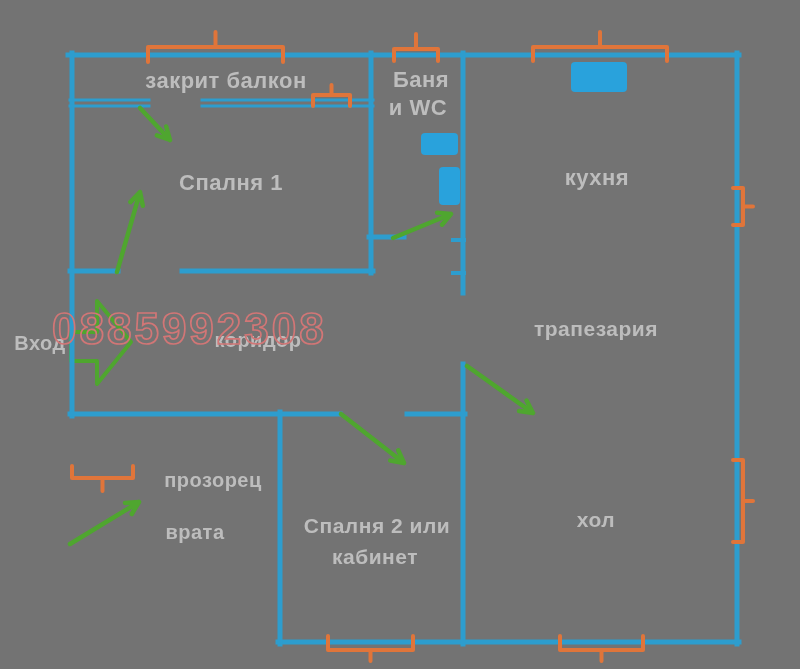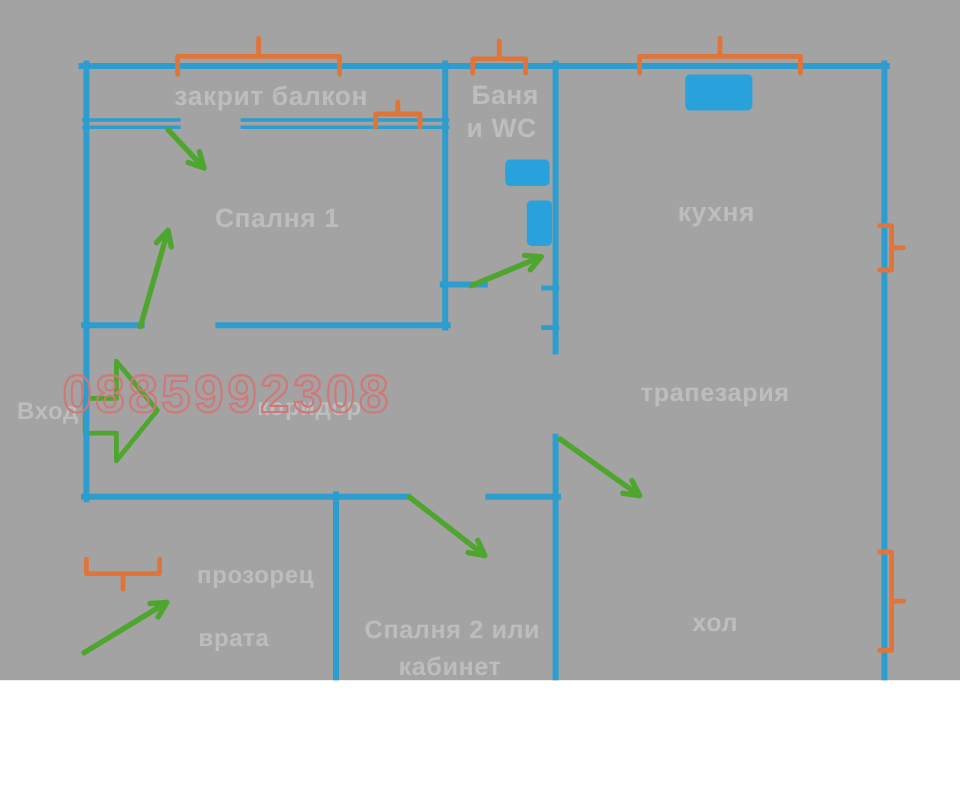--- a/index.html
+++ b/index.html
@@ -1,16 +1,16 @@
 <!DOCTYPE html>
 <html><head>
 <meta charset="utf-8">
 <style>
   html,body{margin:0;padding:0;background:#fff;}
-  .canvas{position:relative;width:800px;height:567px;background:#a3a3a3;
+  .canvas{position:relative;width:800px;height:669px;background:#737373;
           font-family:"Liberation Sans",sans-serif;overflow:hidden;}
   .canvas svg{position:absolute;left:0;top:0;}
   svg text{font-family:"Liberation Sans",sans-serif;font-weight:700;}
   .watermark{position:absolute;left:52px;top:304px;font-size:44px;font-weight:700;
              letter-spacing:3px;white-space:nowrap;color:transparent;
              -webkit-text-stroke:1.7px #d27676;}
 </style>
 </head>
 <body>
 

